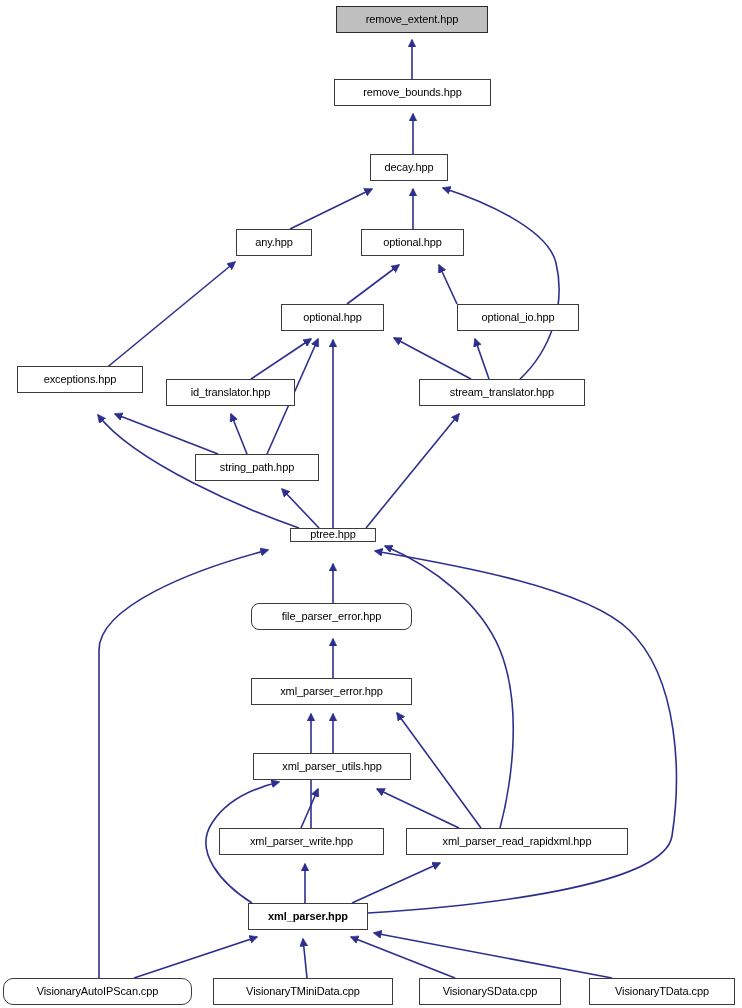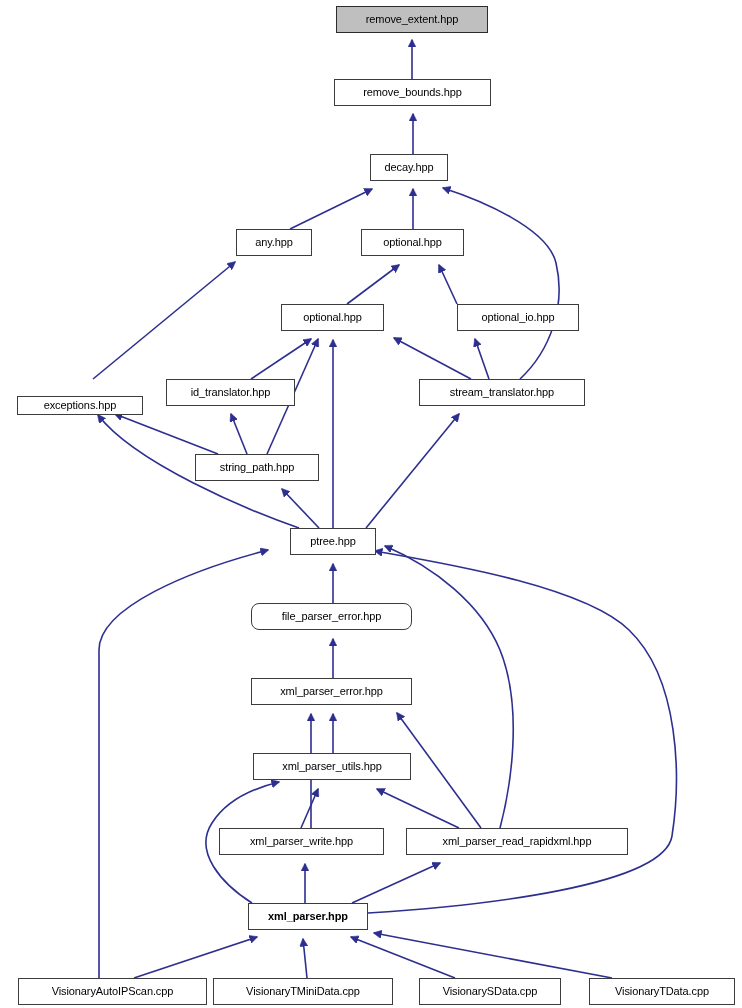--- a/index.html
+++ b/index.html
@@ -120,54 +120,54 @@
       </div>
       <div class="node" style="left: 361px; top: 229px; width: 103px; height: 27px;">
         <span class="node-label">optional.hpp</span>
       </div>
       <div class="node" style="left: 281px; top: 304px; width: 103px; height: 27px;">
         <span class="node-label">optional.hpp</span>
       </div>
       <div class="node" style="left: 409px; top: 304px; width: 122px; height: 27px; margin-left: 48px;">
         <span class="node-label">optional_io.hpp</span>
       </div>
-      <div class="node" style="left: 17px; top: 396px; width: 126px; height: 19px; text-align: center;">
+      <div class="node" style="left: 17px; top: 366px; width: 126px; height: 27px; text-align: center;">
         <span class="node-label">exceptions.hpp</span>
       </div>
       <div class="node" style="left: 166px; top: 379px; width: 129px; height: 27px;">
         <span class="node-label">id_translator.hpp</span>
       </div>
       <div class="node" style="left: 419px; top: 379px; width: 166px; height: 27px;">
         <span class="node-label">stream_translator.hpp</span>
       </div>
       <div class="node" style="left: 195px; top: 454px; width: 124px; height: 27px;">
         <span class="node-label">string_path.hpp</span>
       </div>
-      <div class="node" style="left: 290px; top: 528px; width: 86px; height: 27px;">
+      <div class="node" style="left: 290px; top: 528px; width: 86px; height: 14px;">
         <span class="node-label">ptree.hpp</span>
       </div>
       <div class="node" style="left: 251px; top: 603px; width: 161px; height: 27px; border-radius: 8px;">
         <span class="node-label">file_parser_error.hpp</span>
       </div>
       <div class="node" style="left: 251px; top: 678px; width: 161px; height: 27px;">
         <span class="node-label">xml_parser_error.hpp</span>
       </div>
       <div class="node" style="left: 253px; top: 753px; width: 158px; height: 27px;">
         <span class="node-label">xml_parser_utils.hpp</span>
       </div>
       <div class="node" style="left: 219px; top: 828px; width: 165px; height: 27px;">
         <span class="node-label">xml_parser_write.hpp</span>
       </div>
       <div class="node" style="left: 406px; top: 828px; width: 222px; height: 27px;">
         <span class="node-label">xml_parser_read_rapidxml.hpp</span>
       </div>
       <div class="node" style="left: 248px; top: 903px; width: 120px; height: 27px; font-weight: bold;">
         <span class="node-label">xml_parser.hpp</span>
       </div>
-      <div class="node" style="left: 18px; top: 978px; width: 189px; height: 27px;">
+      <div class="node" style="left: 3px; top: 978px; width: 189px; height: 27px; border-radius: 10px;">
         <span class="node-label">VisionaryAutoIPScan.cpp</span>
       </div>
       <div class="node" style="left: 213px; top: 978px; width: 180px; height: 27px;">
         <span class="node-label">VisionaryTMiniData.cpp</span>
       </div>
       <div class="node" style="left: 419px; top: 978px; width: 142px; height: 27px;">
         <span class="node-label">VisionarySData.cpp</span>
       </div>
       <div class="node" style="left: 589px; top: 978px; width: 146px; height: 27px;">
         <span class="node-label">VisionaryTData.cpp</span>

